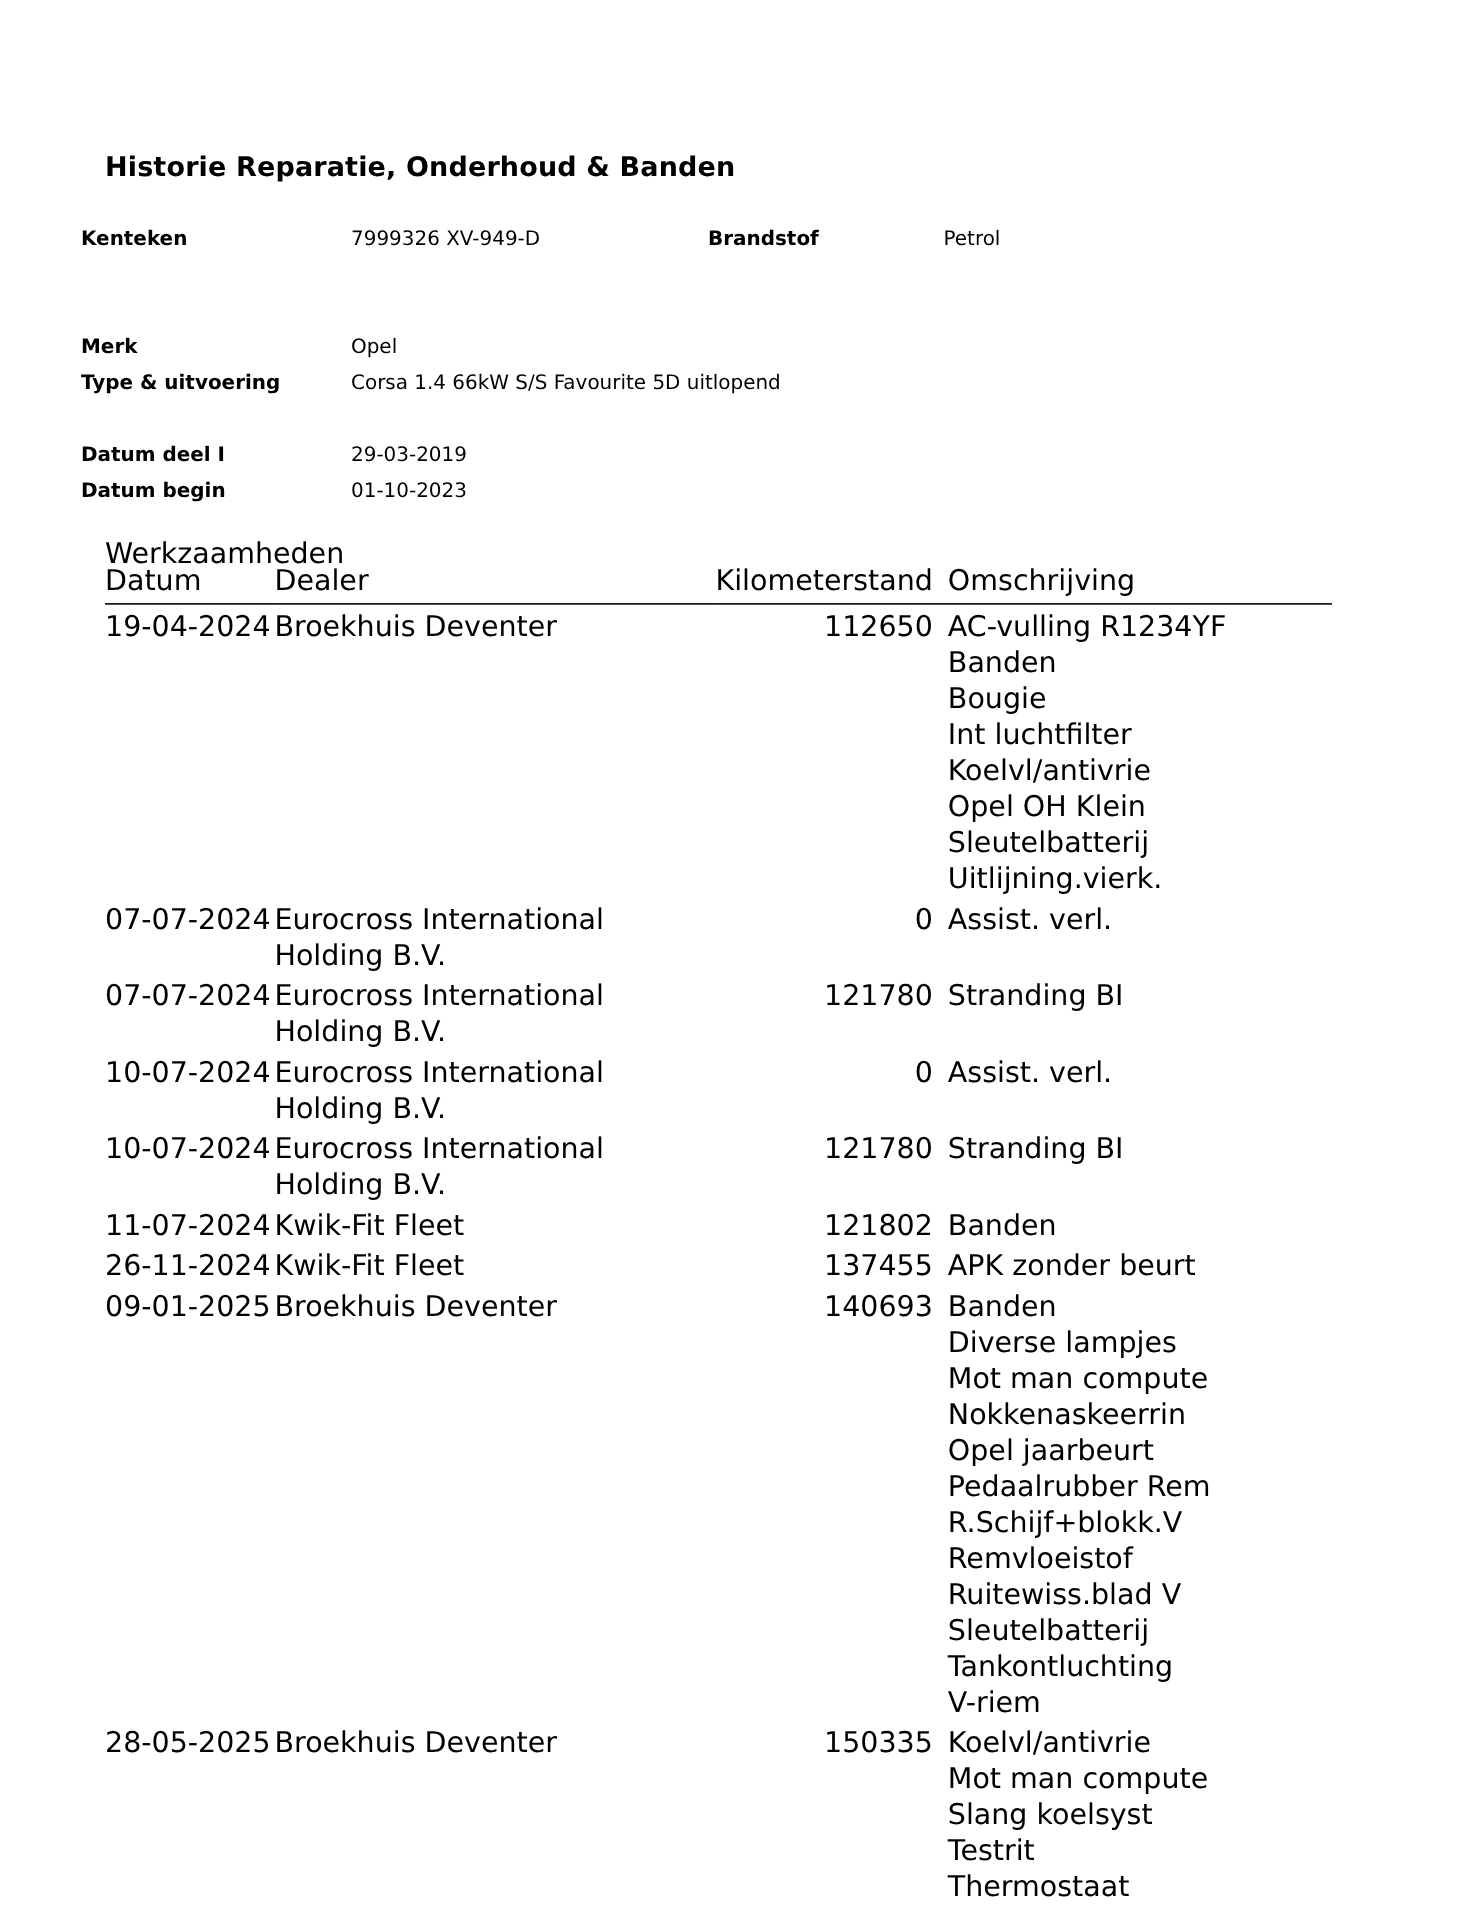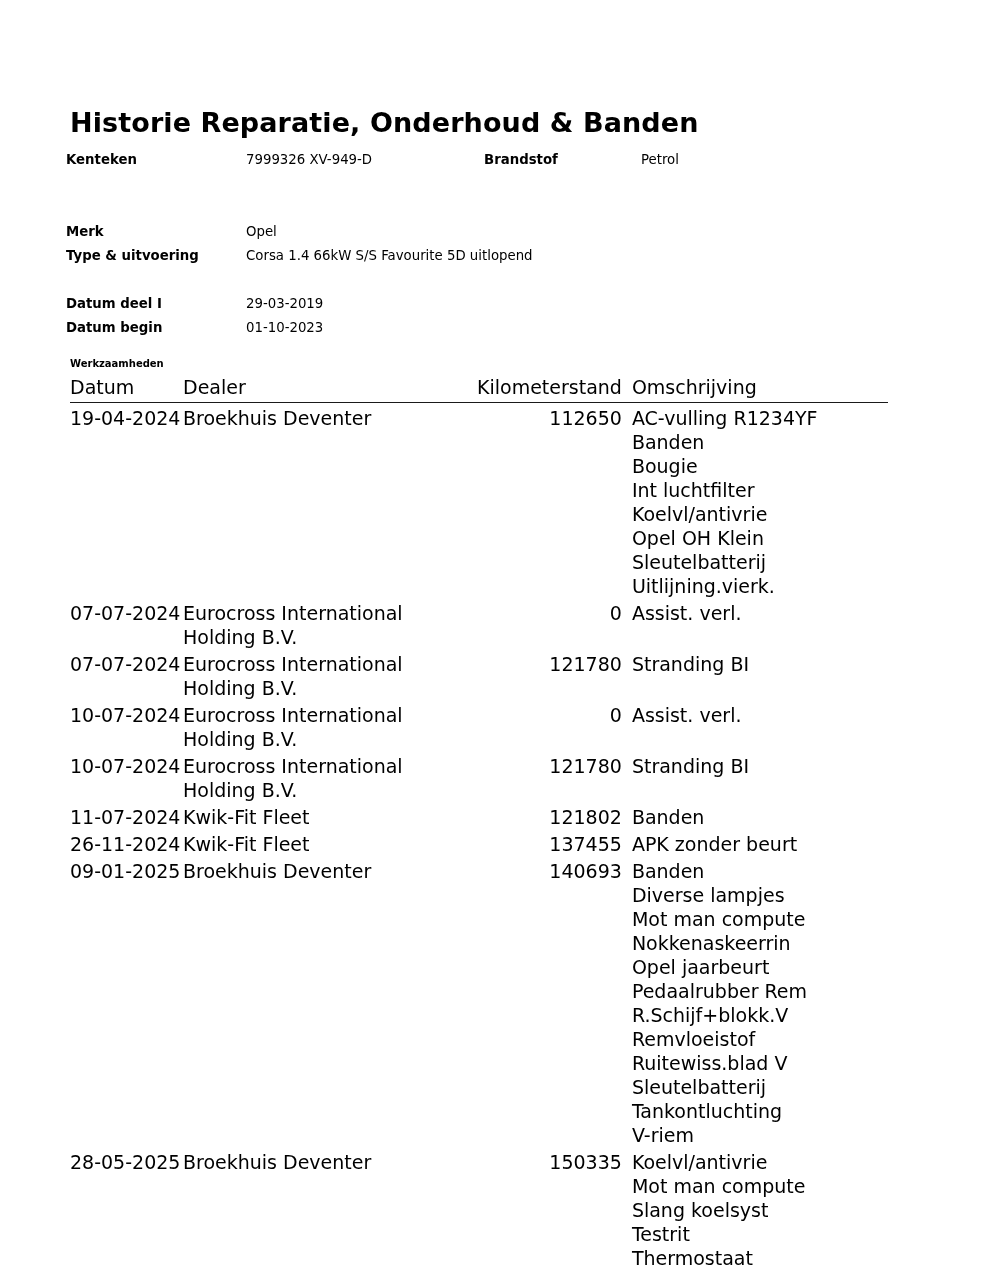--- a/index.html
+++ b/index.html
@@ -23,31 +23,31 @@
     height: 1280px;
     box-sizing: border-box;
     padding: 0 70px;
   }
 
   
   .doc-title {
     position: absolute;
     left: 70px;
     top: 90px;
-    font-size: 27px;
+    font-size: 18px;
     font-weight: bold;
     letter-spacing: 0.1px;
     line-height: 1.1;
     white-space: nowrap;
   }
 
   
   .meta-block {
     position: absolute;
-    left: 66px;
+    left: 54px;
     width: 850px;
     text-align: center;
   }
   .meta-row {
     position: relative;
     height: 24px;
     line-height: 24px;
     font-size: 13.3px;
   }
   .meta-label {
@@ -79,22 +79,22 @@
 
   #meta-identity { top: 148px; }
   #meta-vehicle  { top: 220px; }
   #meta-dates    { top: 292px; }
 
   
   .section-heading {
     position: absolute;
     left: 70px;
     top: 358px;
-    font-size: 10px;
-    font-weight: bold;
+    font-size: 19px;
+    font-weight: normal;
   }
 
   .works-table {
     position: absolute;
     left: 70px;
     top: 378px;
     width: 818px;
     border-collapse: collapse;
     font-size: 19px;
   }

